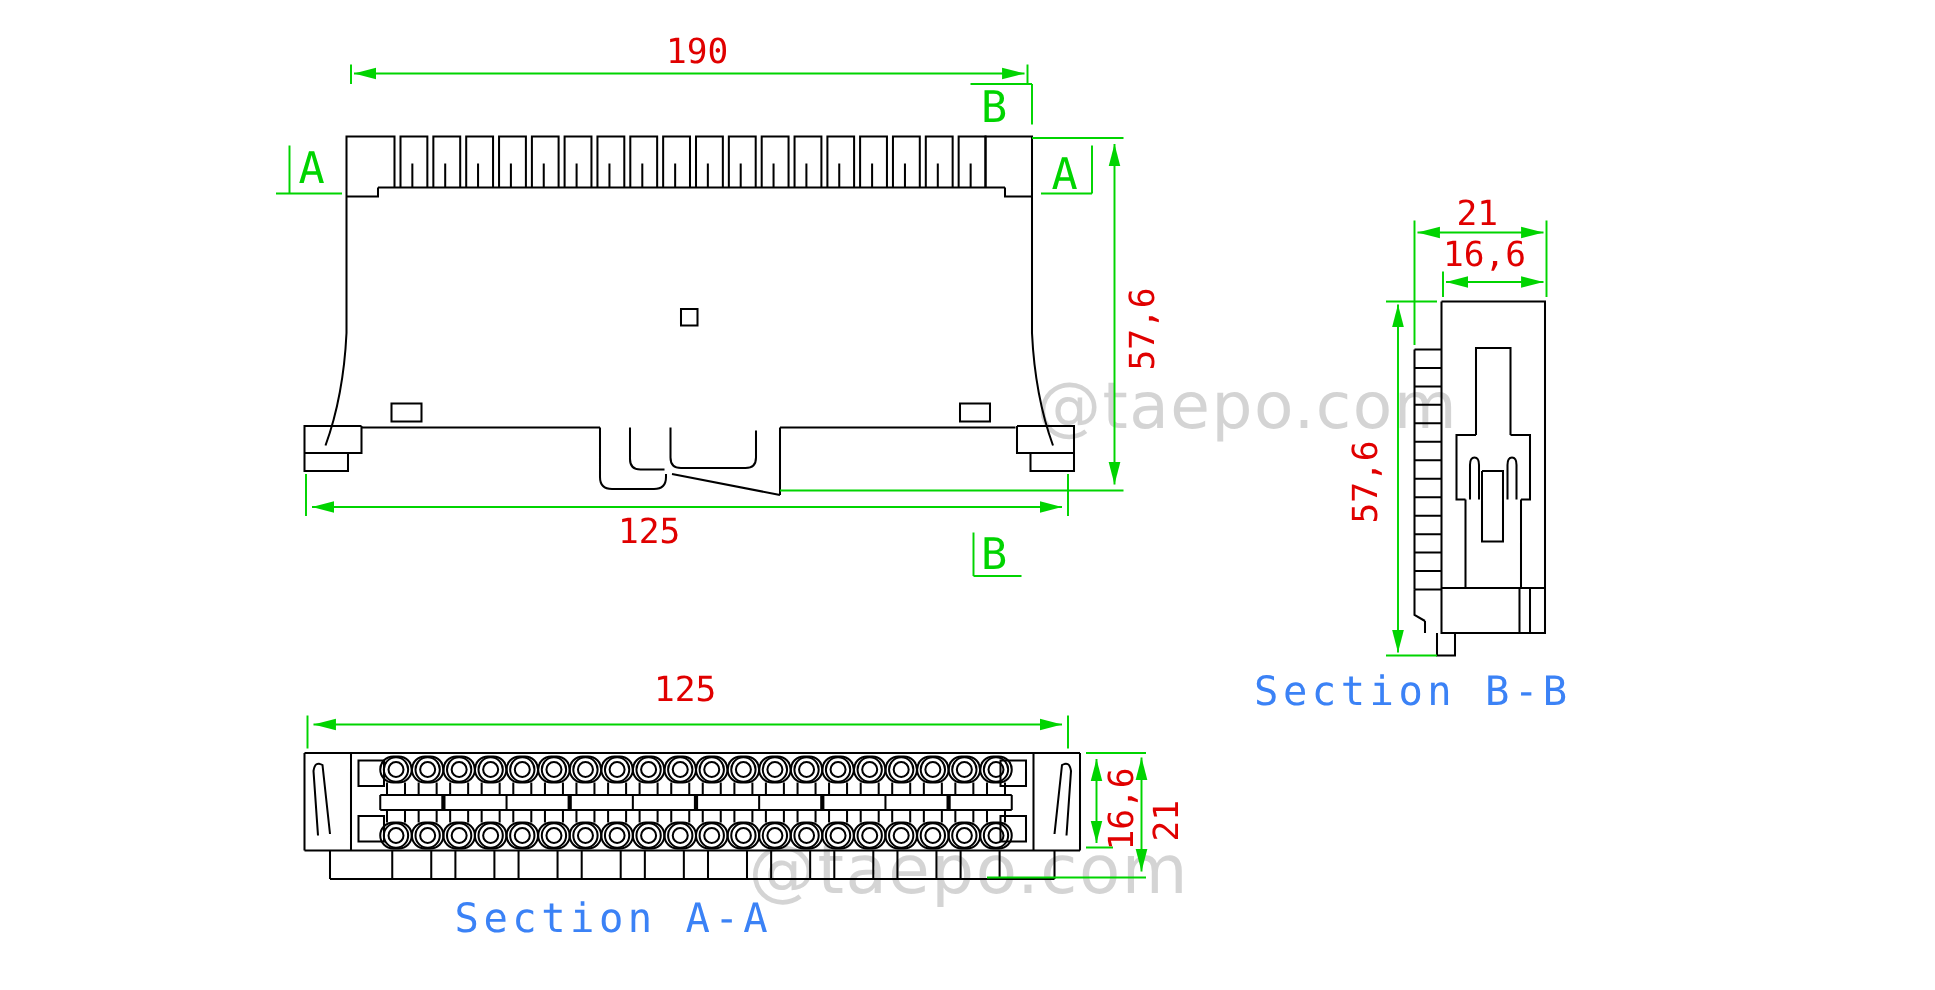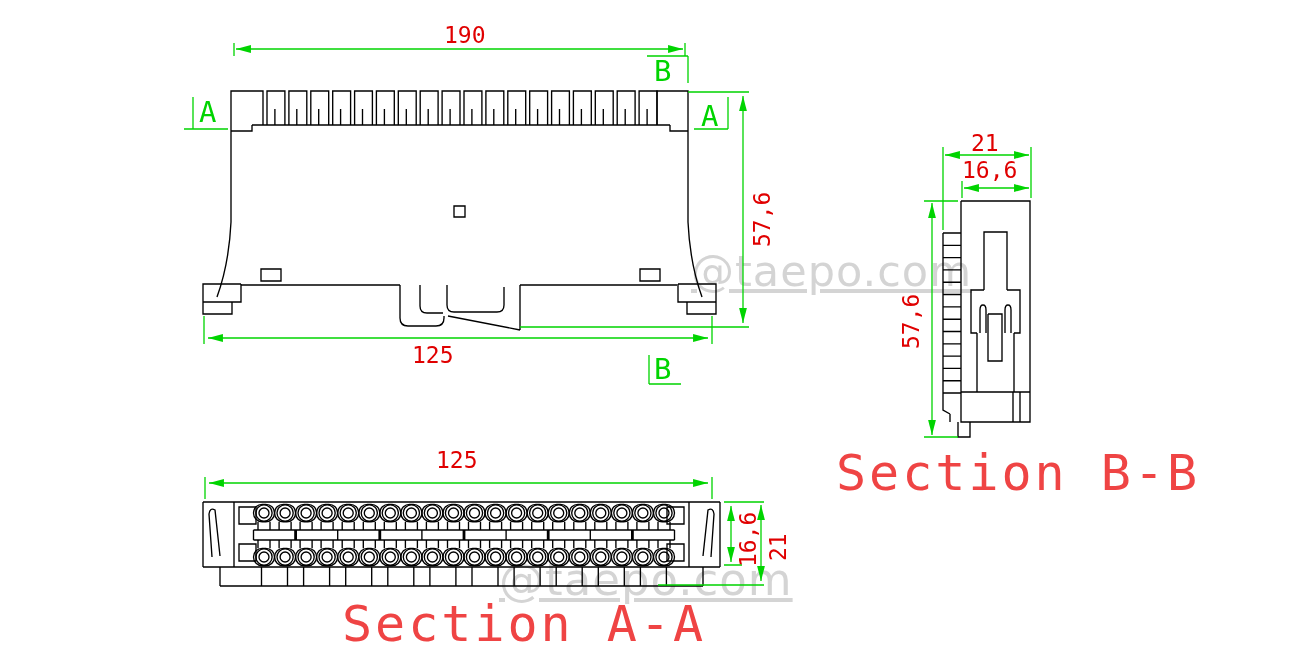--- a/index.html
+++ b/index.html
@@ -2,25 +2,25 @@
 <html><head>
 <meta charset="utf-8">
 <style>
   html,body{margin:0;padding:0;background:#fff;}
   .canvas{position:relative;width:1290px;height:660px;background:#ffffff;overflow:hidden;
           font-family:"DejaVu Sans Mono","Liberation Mono",monospace;}
   .canvas svg{position:absolute;left:0;top:0;z-index:1;}
   .txt{position:absolute;white-space:nowrap;line-height:1;z-index:2;}
   .dim{color:#e00000;font-size:23px;}
   .sec{color:#00d400;font-size:29px;}
-  .cap{color:#ef4444;font-size:50px;letter-spacing:3px;}
+  .cap{color:#3b82f6;font-size:27px;letter-spacing:3px;}
   .vert{transform-origin:left top;transform:rotate(-90deg);}
   .wm{position:absolute;z-index:0;color:rgba(185,185,185,0.62);
       font-family:"DejaVu Sans","Liberation Sans",sans-serif;
-      font-size:44px;letter-spacing:1px;white-space:nowrap;line-height:1;text-decoration:underline;}
+      font-size:44px;letter-spacing:1px;white-space:nowrap;line-height:1;}
 </style>
 </head>
 <body>
 
 <div class="canvas">
 
   <div class="wm" style="left:691px;top:250px;font-size:43px;">@taepo.com</div>
   <div class="wm" style="left:499px;top:557px;font-size:45px;">@taepo.com</div>
 
   <svg width="1290" height="660" viewBox="0 0 1290 660">
@@ -235,16 +235,16 @@
 
   <div class="txt dim" style="left:436px;top:449px;">125</div>
   <div class="txt dim vert" style="left:737px;top:567px;">16,6</div>
   <div class="txt dim vert" style="left:767px;top:561px;">21</div>
 
   <div class="txt sec" style="left:199px;top:98px;">A</div>
   <div class="txt sec" style="left:701px;top:102px;">A</div>
   <div class="txt sec" style="left:654px;top:57px;">B</div>
   <div class="txt sec" style="left:654px;top:355px;">B</div>
 
-  <div class="txt cap" style="left:303px;top:599px;margin-left:39px;">Section A-A</div>
+  <div class="txt cap" style="left:303px;top:599px;">Section A-A</div>
   <div class="txt cap" style="left:836px;top:448px;">Section B-B</div>
 
 </div>
 
 </body></html>

